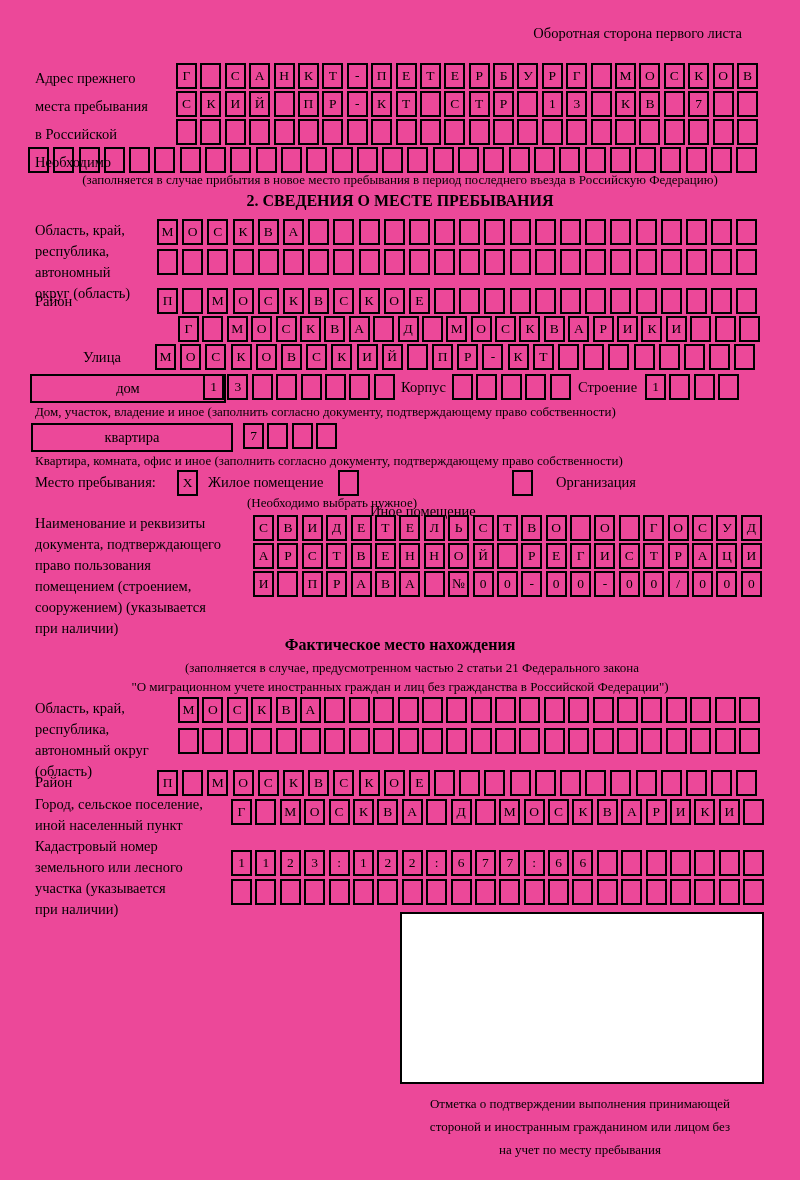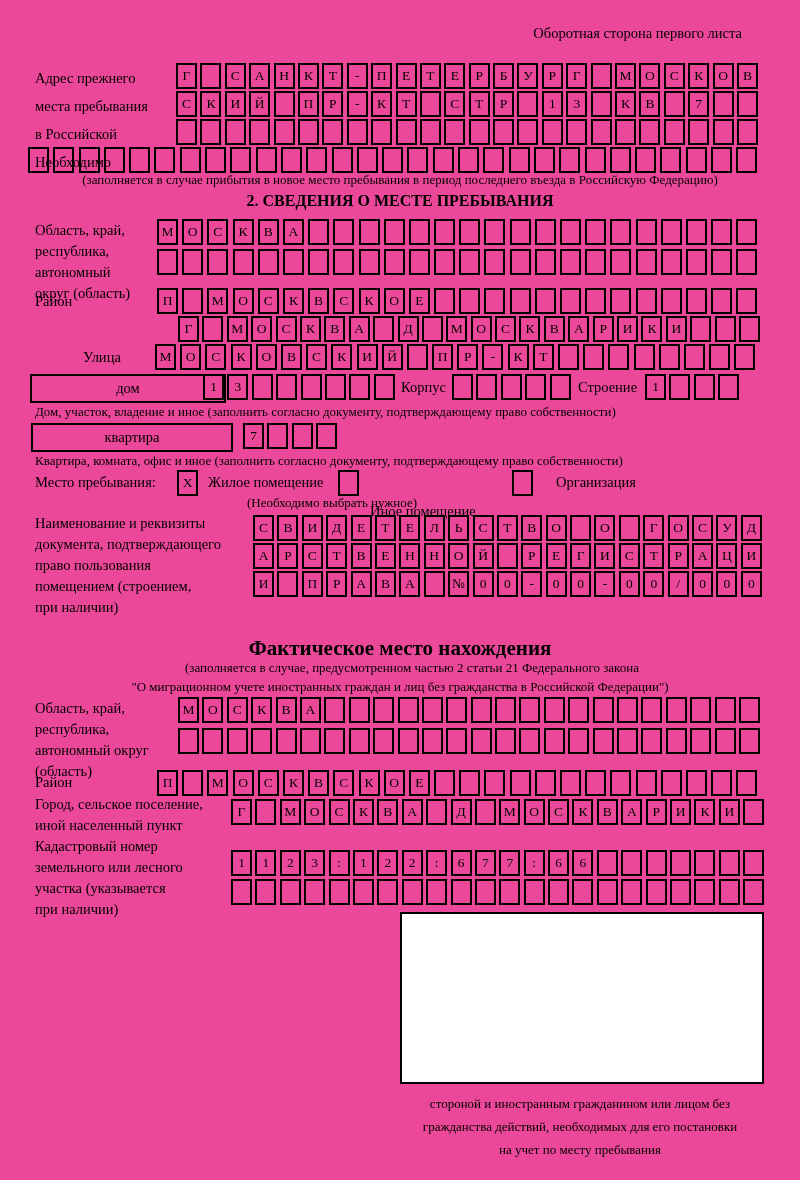--- a/index.html
+++ b/index.html
@@ -1,21 +1,21 @@
 <!DOCTYPE html>
 <html><head>
 <meta charset="utf-8">
 <style>
   html,body { margin:0; padding:0; background:#fff; }
   body { font-family:"Liberation Serif","DejaVu Serif",serif; color:#000; }
   .page { position:relative; width:800px; height:1180px; background:#ec4899; overflow:hidden; }
   .abs { position:absolute; }
   .lbl { font-size:14.5px; }
   .cap { font-size:13px; }
-  .hd  { font-weight:bold; font-size:21px; }
+  .hd  { font-weight:bold; font-size:16px; }
   .center { left:0; width:800px; text-align:center; }
   .row { display:flex; white-space:nowrap; }
   .cell {
     flex:0 0 auto; box-sizing:border-box;
     width:21px; height:26px; margin-right:3.4px;
     border:2px solid #000;
     font-size:13.5px; line-height:21px; text-align:center;
   }
   .sp2 .cell { margin-right:4.2px; }
   .sp29 .cell { margin-right:4.3px; }
@@ -340,20 +340,21 @@
   <div class="abs lbl" style="left:370px; top:470px;margin-top:33px;">Иное помещение</div>
   <div class="abs cell" style="left:512px; top:470px;"></div>
   <div class="abs lbl" style="left:556px; top:474px;text-align:right;">Организация</div>
   <div class="abs cap" style="left:247px; top:495px;">(Необходимо выбрать нужное)</div>
 
   <div class="abs lbl" style="left:35px; top:513px; line-height:21px;">
       <div>Наименование и реквизиты</div>
       <div>документа, подтверждающего</div>
       <div>право пользования</div>
       <div>помещением (строением,</div>
+      <div>сооружением) (указывается</div>
       <div>при наличии)</div>
     </div>
   <div class="abs row" style="left:253px; top:515px;">
       <span class="cell">С</span>
       <span class="cell">В</span>
       <span class="cell">И</span>
       <span class="cell">Д</span>
       <span class="cell">Е</span>
       <span class="cell">Т</span>
       <span class="cell">Е</span>
@@ -589,18 +590,18 @@
       <span class="cell"></span>
       <span class="cell"></span>
       <span class="cell"></span>
       <span class="cell"></span>
       <span class="cell"></span>
       <span class="cell"></span>
     </div>
 
   <div class="abs bigbox" style="left:400px; top:912px; width:364px; height:172px;"></div>
   <div class="abs note4" style="left:385px; top:1092px; width:390px;">
+      <div>Отметка о подтверждении выполнения принимающей</div>
       <div>стороной и иностранным гражданином или лицом без</div>
-      <div>гражданства действий, необходимых для его постановки</div>
       <div>на учет по месту пребывания</div>
     </div>
 
 </div>
 
 </body></html>

